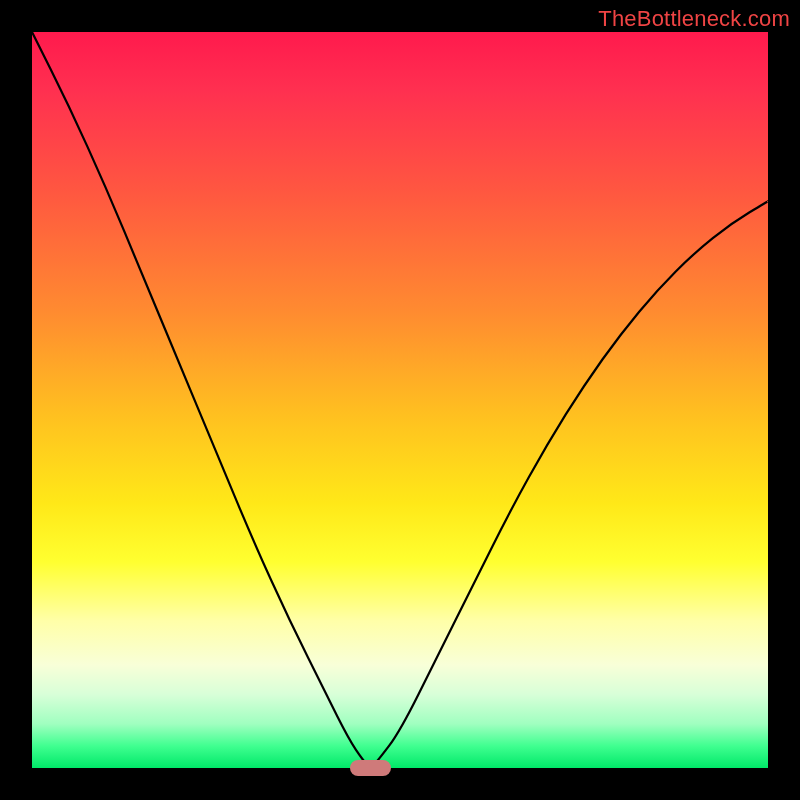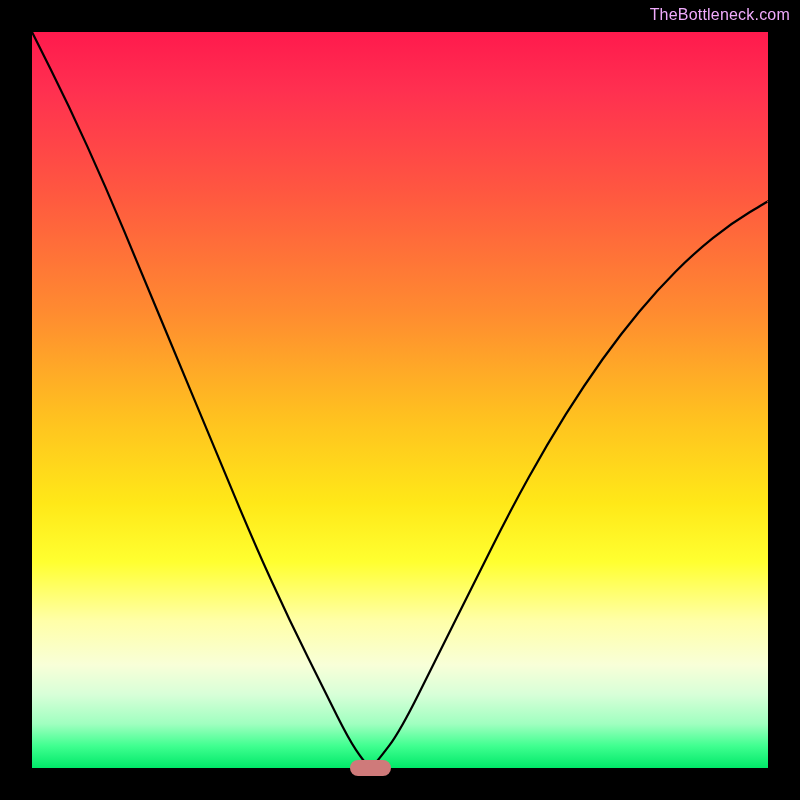--- a/index.html
+++ b/index.html
@@ -37,22 +37,22 @@
       #d8ffd8 90%,
       #a0ffc0 94%,
       #40ff90 97%,
       #00e868 100%
     );
   }
   .watermark {
     position: absolute;
     top: 6px;
     right: 10px;
-    color: #f0abfc;
-    font-size: 16px;
+    color: #ef4444;
+    font-size: 22px;
     font-weight: 500;
     letter-spacing: 0.2px;
     z-index: 5;
   }
   svg.curve-layer {
     position: absolute;
     left: 0;
     top: 0;
     width: 736px;
     height: 736px;

